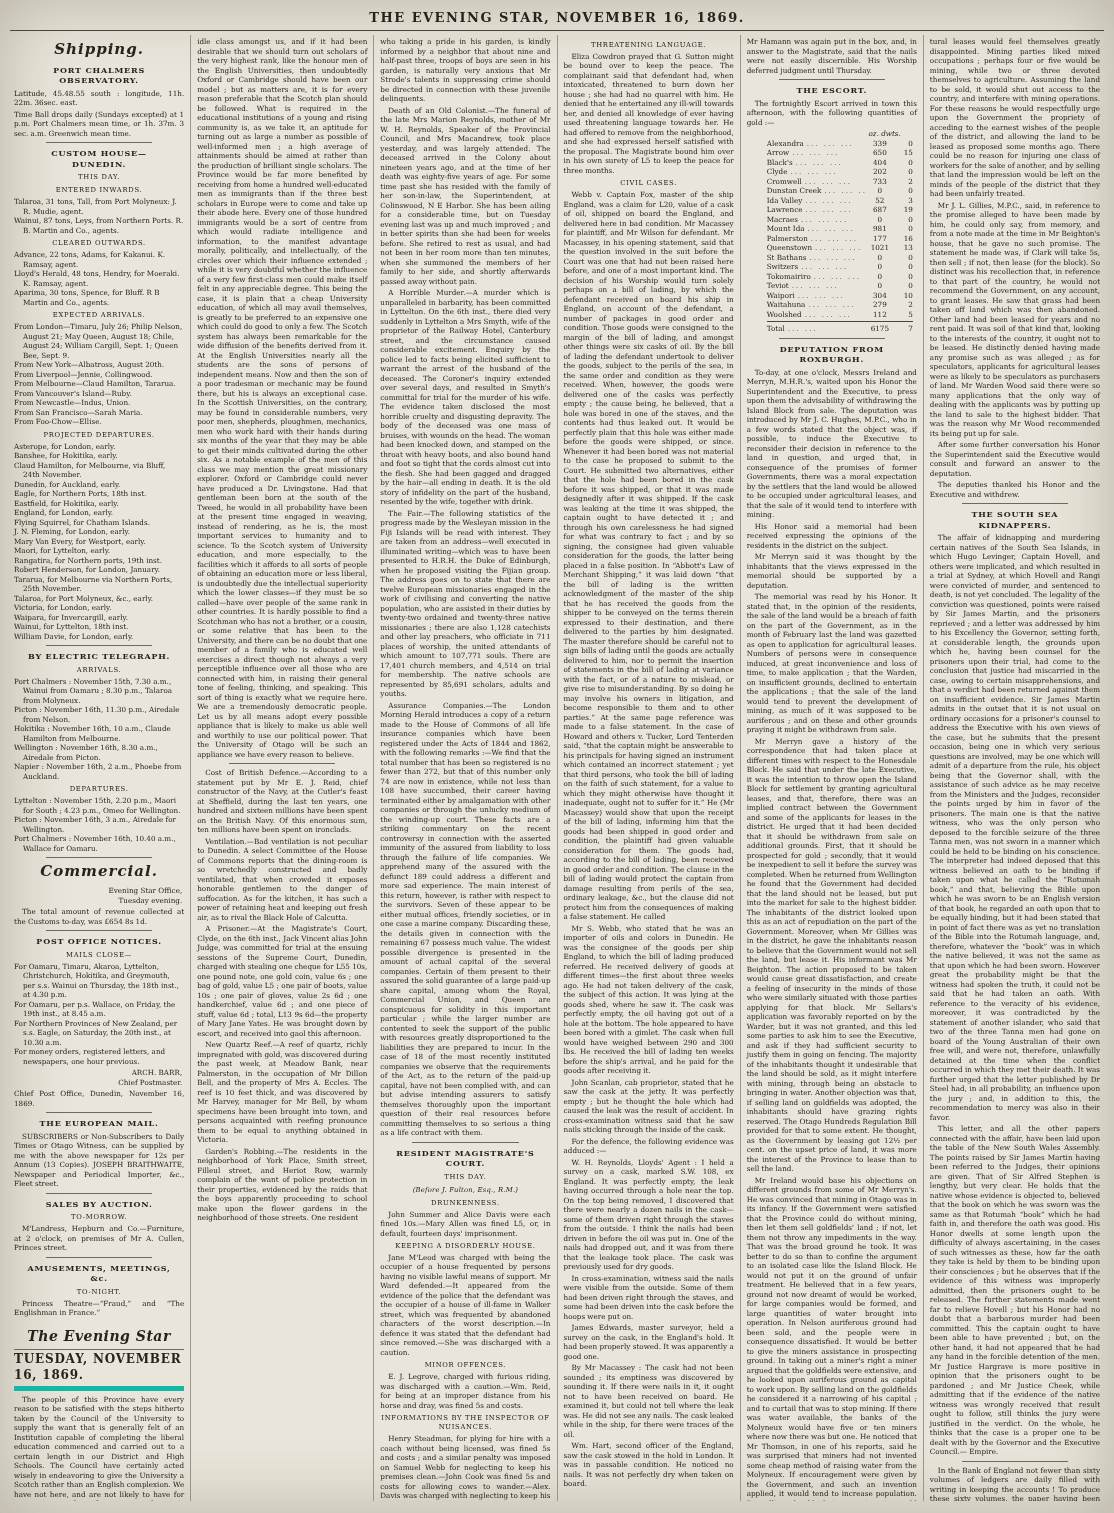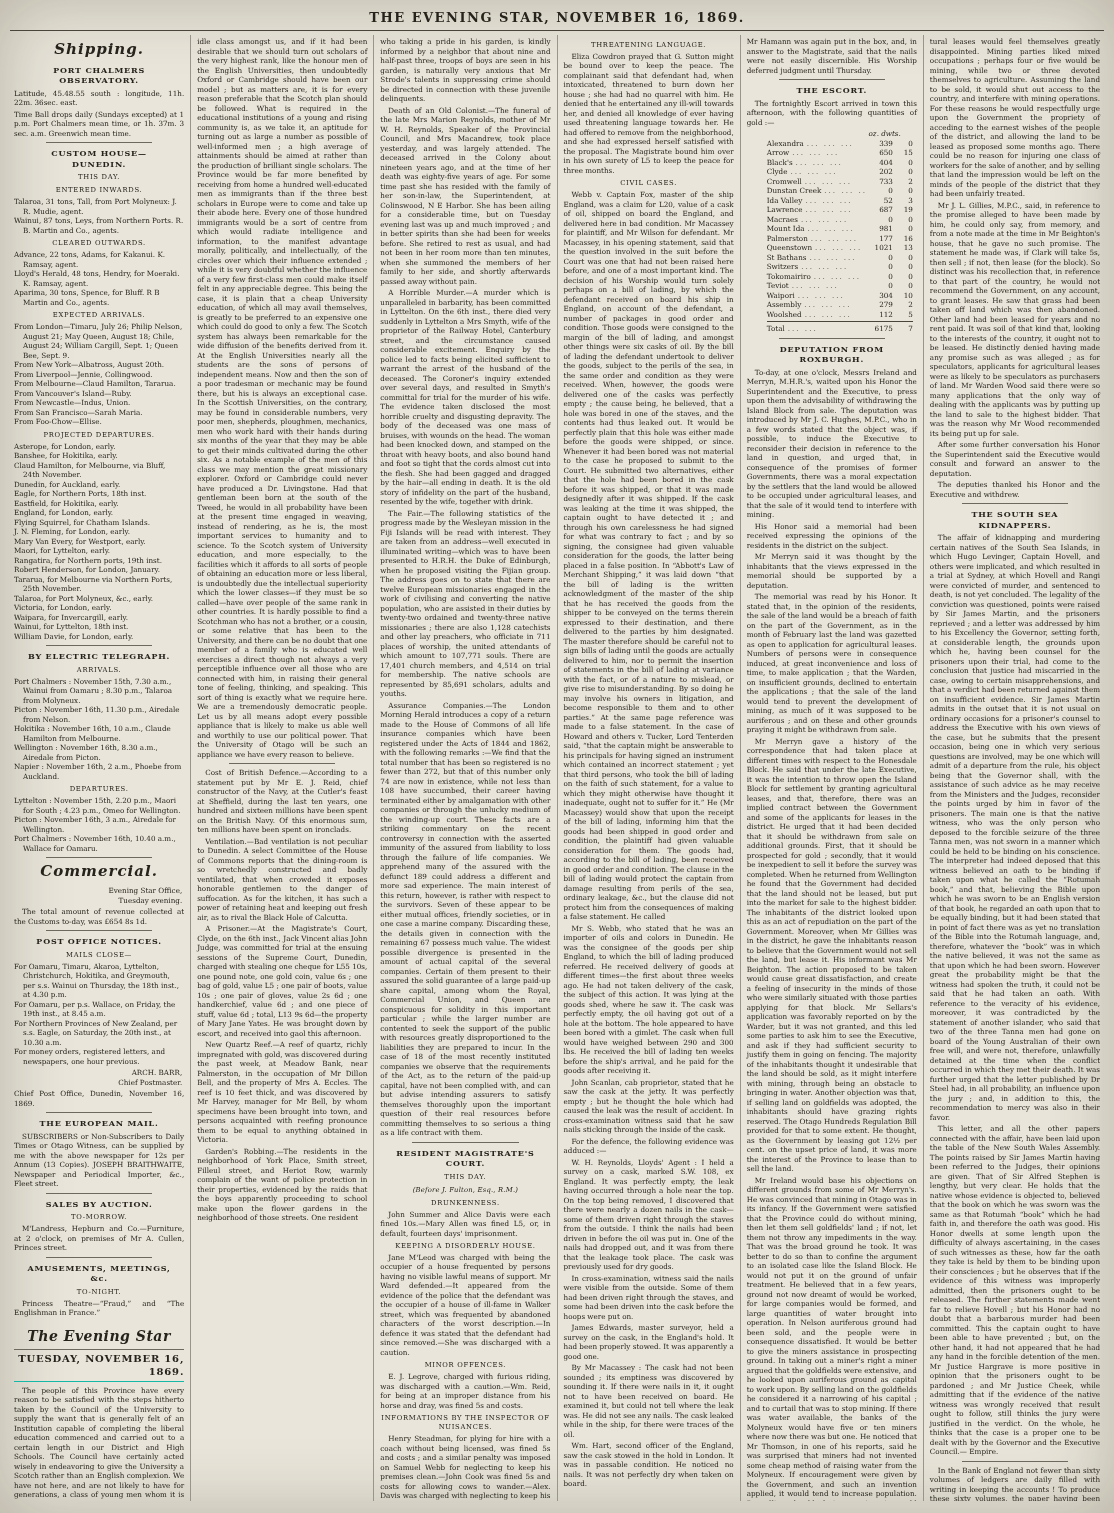--- a/index.html
+++ b/index.html
@@ -12,34 +12,34 @@
   .header-rule{border-top:1px solid #4a453c;margin:5px 10px 0 10px}
   .columns{display:flex;align-items:stretch;padding:4px 8px 8px 8px;height:1478px}
   .col{flex:1 1 0;min-width:0;padding:2px 6px;border-right:1px solid #9a958a;overflow:hidden;
     font-size:7.2px;line-height:1.32;text-align:justify}
   .col:last-child{border-right:none}
   .fancy-title{text-align:center;font-size:15px;font-style:italic;font-weight:bold;margin:3px 0 4px;letter-spacing:1px}
   .mast-title{text-align:center;font-size:14px;font-weight:bold;font-style:italic;margin:9px 0 4px;letter-spacing:.5px}
   .heading{text-align:center;font-weight:bold;font-size:8px;letter-spacing:.8px;margin:5px 12px 3px}
   .subheading{text-align:center;font-size:6.8px;letter-spacing:.7px;margin:4px 0 2px}
   .isub{font-style:italic;letter-spacing:.2px}
-  .datehead{text-align:right;font-size:10px;letter-spacing:.8px;margin:4px 0;font-weight:bold;
-    border-top:1px solid #6e695e;border-bottom:1px solid #14b8a6;padding:2px 0}
+  .datehead{text-align:left;font-size:12px;letter-spacing:.8px;margin:4px 0;font-weight:bold;
+    border-top:1px solid #6e695e;border-bottom:5px solid #14b8a6;padding:2px 0}
   .para{margin:0 0 2px;text-indent:8px}
   .para.cont{text-indent:0}
   .lines{margin:0 0 2px}
   .line{padding-left:9px;text-indent:-9px;text-align:left}
   .dateline{text-align:right;margin:1px 2px 2px 0}
   .sep-rule{border-top:1px solid #6e695e;margin:4px 32px}
   .gtable{margin:1px 4px 2px 20px}
   .tunits{text-align:right;padding-right:12px;font-style:italic}
   .trow{display:flex;align-items:baseline}
   .tname{white-space:nowrap}
   .dots{flex:1;overflow:hidden;white-space:nowrap;color:#55504a;padding:0 3px;letter-spacing:2px}
-  .toz{width:26px;text-align:right;white-space:nowrap}
+  .toz{width:26px;text-align:center;white-space:nowrap}
   .tdwt{width:20px;text-align:right;white-space:nowrap}
   .trow.total{border-top:1px solid #4a453c;margin-top:2px;padding-top:2px}
 </style>
 </head>
 <body>
 
 <div class="page">
   <div class="header">
     <div class="header-title">THE EVENING STAR, NOVEMBER 16, 1869.</div>
     <div class="header-rule"></div>
@@ -294,21 +294,21 @@
             <span class="toz">0</span>
             <span class="tdwt">0</span>
           </div>
           <div class="trow">
             <span class="tname">Waipori</span>
             <span class="dots">...  ...  ...</span>
             <span class="toz">304</span>
             <span class="tdwt">10</span>
           </div>
           <div class="trow">
-            <span class="tname">Assembly</span>
+            <span class="tname">Waitahuna</span>
             <span class="dots">...  ...  ...</span>
             <span class="toz">279</span>
             <span class="tdwt">2</span>
           </div>
           <div class="trow">
             <span class="tname">Woolshed</span>
             <span class="dots">...  ...  ...</span>
             <span class="toz">112</span>
             <span class="tdwt">5</span>
           </div>

